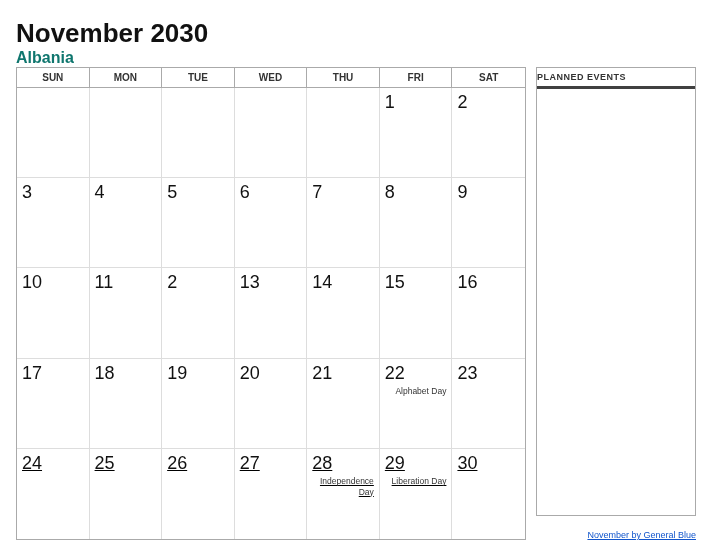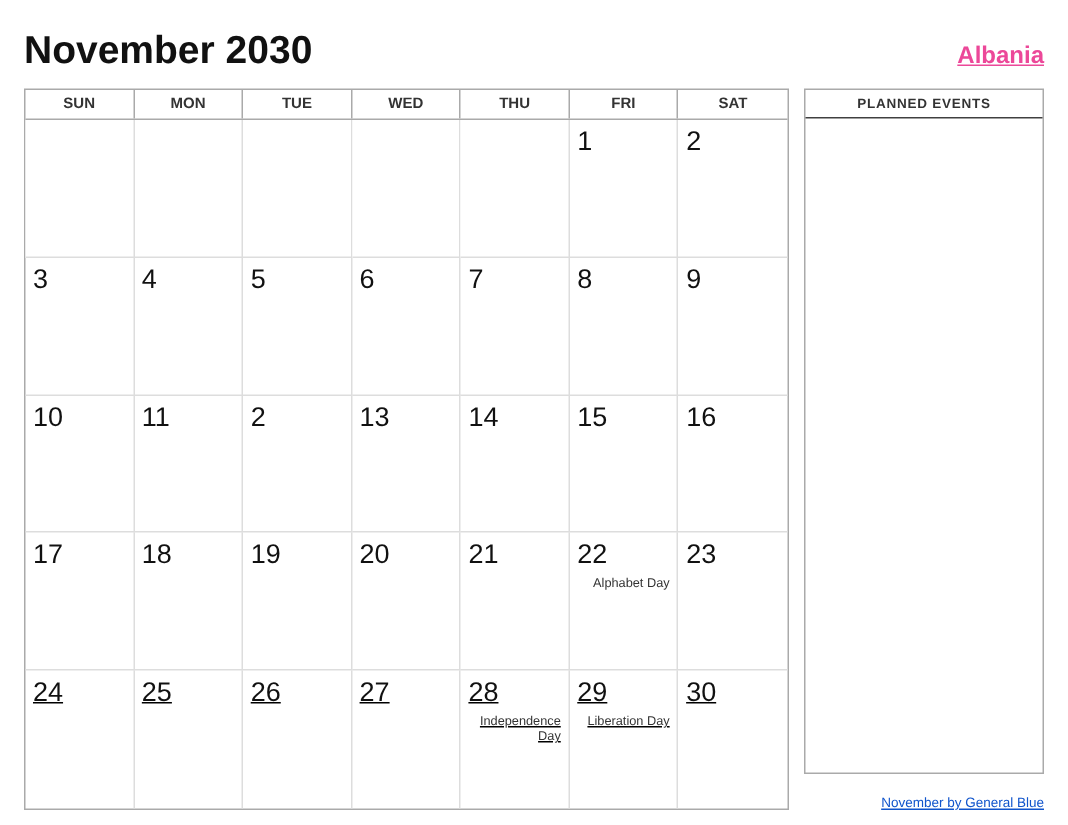--- a/index.html
+++ b/index.html
@@ -18,32 +18,31 @@
       width: 712px;
       height: 550px;
       padding: 18px 16px 10px 16px;
       display: flex;
       flex-direction: column;
     }
     .header-row {
       display: flex;
       justify-content: space-between;
       align-items: baseline;
-      margin-bottom: 10px;
+      flex-direction: column;
     }
     .month-title {
       font-size: 26px;
       font-weight: bold;
       color: #111;
     }
     .country-title {
       font-size: 16px;
       font-weight: bold;
-      color: #ec4899;
-      text-decoration: underline;
+      color: #0f766e;
     }
     .main-content {
       display: flex;
       flex: 1;
       gap: 10px;
     }
     .calendar-section {
       flex: 1;
       border: 1px solid #aaa;
       display: flex;
@@ -110,23 +109,23 @@
       gap: 10px;
     }
     .sidebar-box {
       border: 1px solid #aaa;
       display: flex;
       flex-direction: column;
     }
     .sidebar-box-title {
       font-size: 9px;
       font-weight: bold;
-      text-align: center;
+      text-align: left;
       padding: 4px 0;
-      border-bottom: 1px solid #404040;
+      border-bottom: 3px solid #404040;
       color: #333;
       letter-spacing: 0.5px;
     }
     .sidebar-box-content {
       flex: 1;
       min-height: 80px;
     }
     .planned-events-box {
       flex: 1.2;
     }

